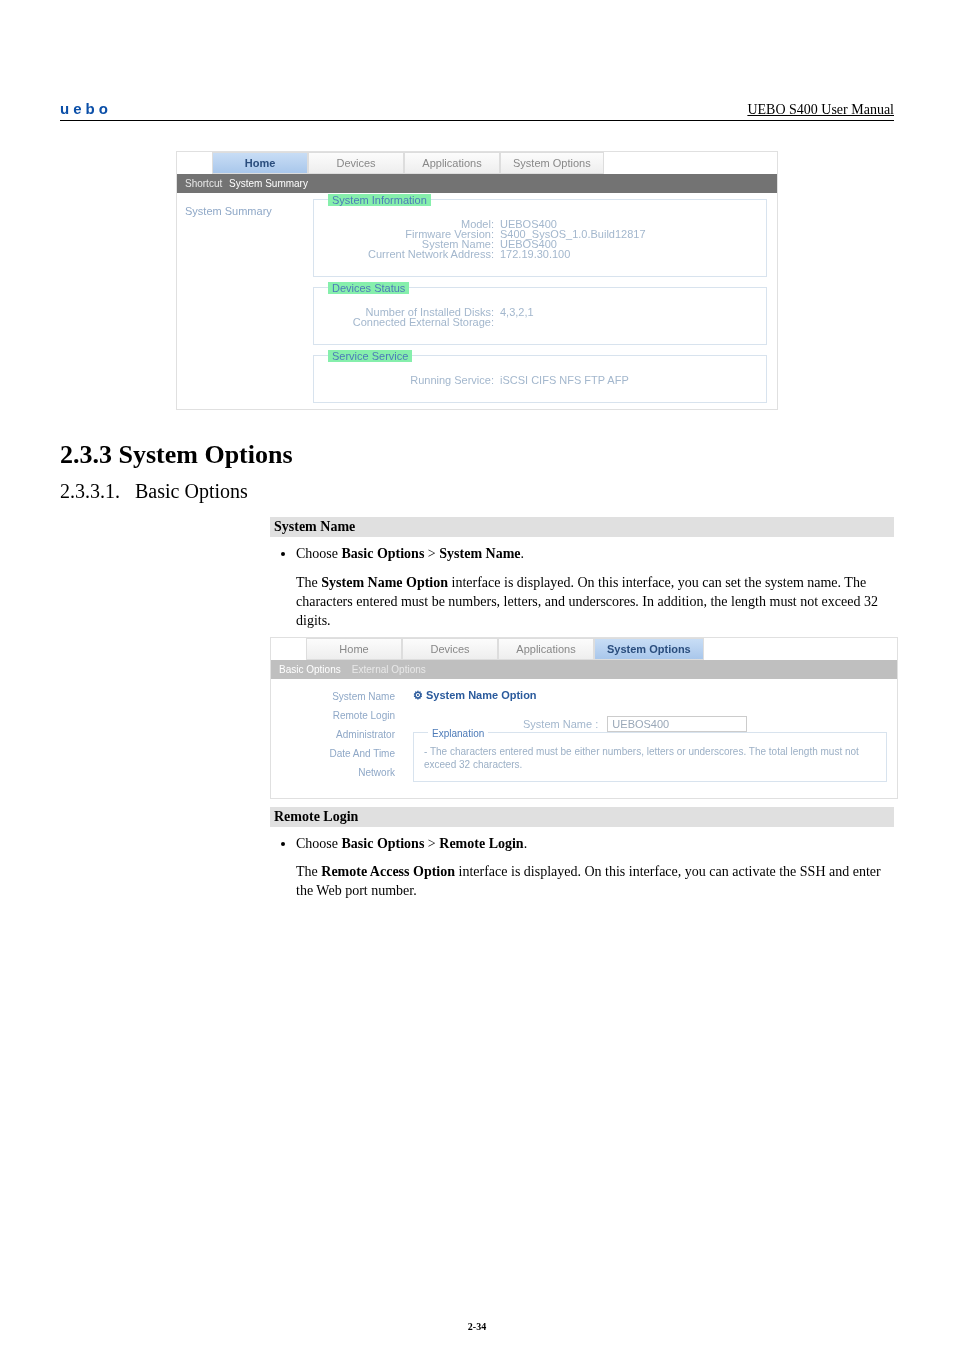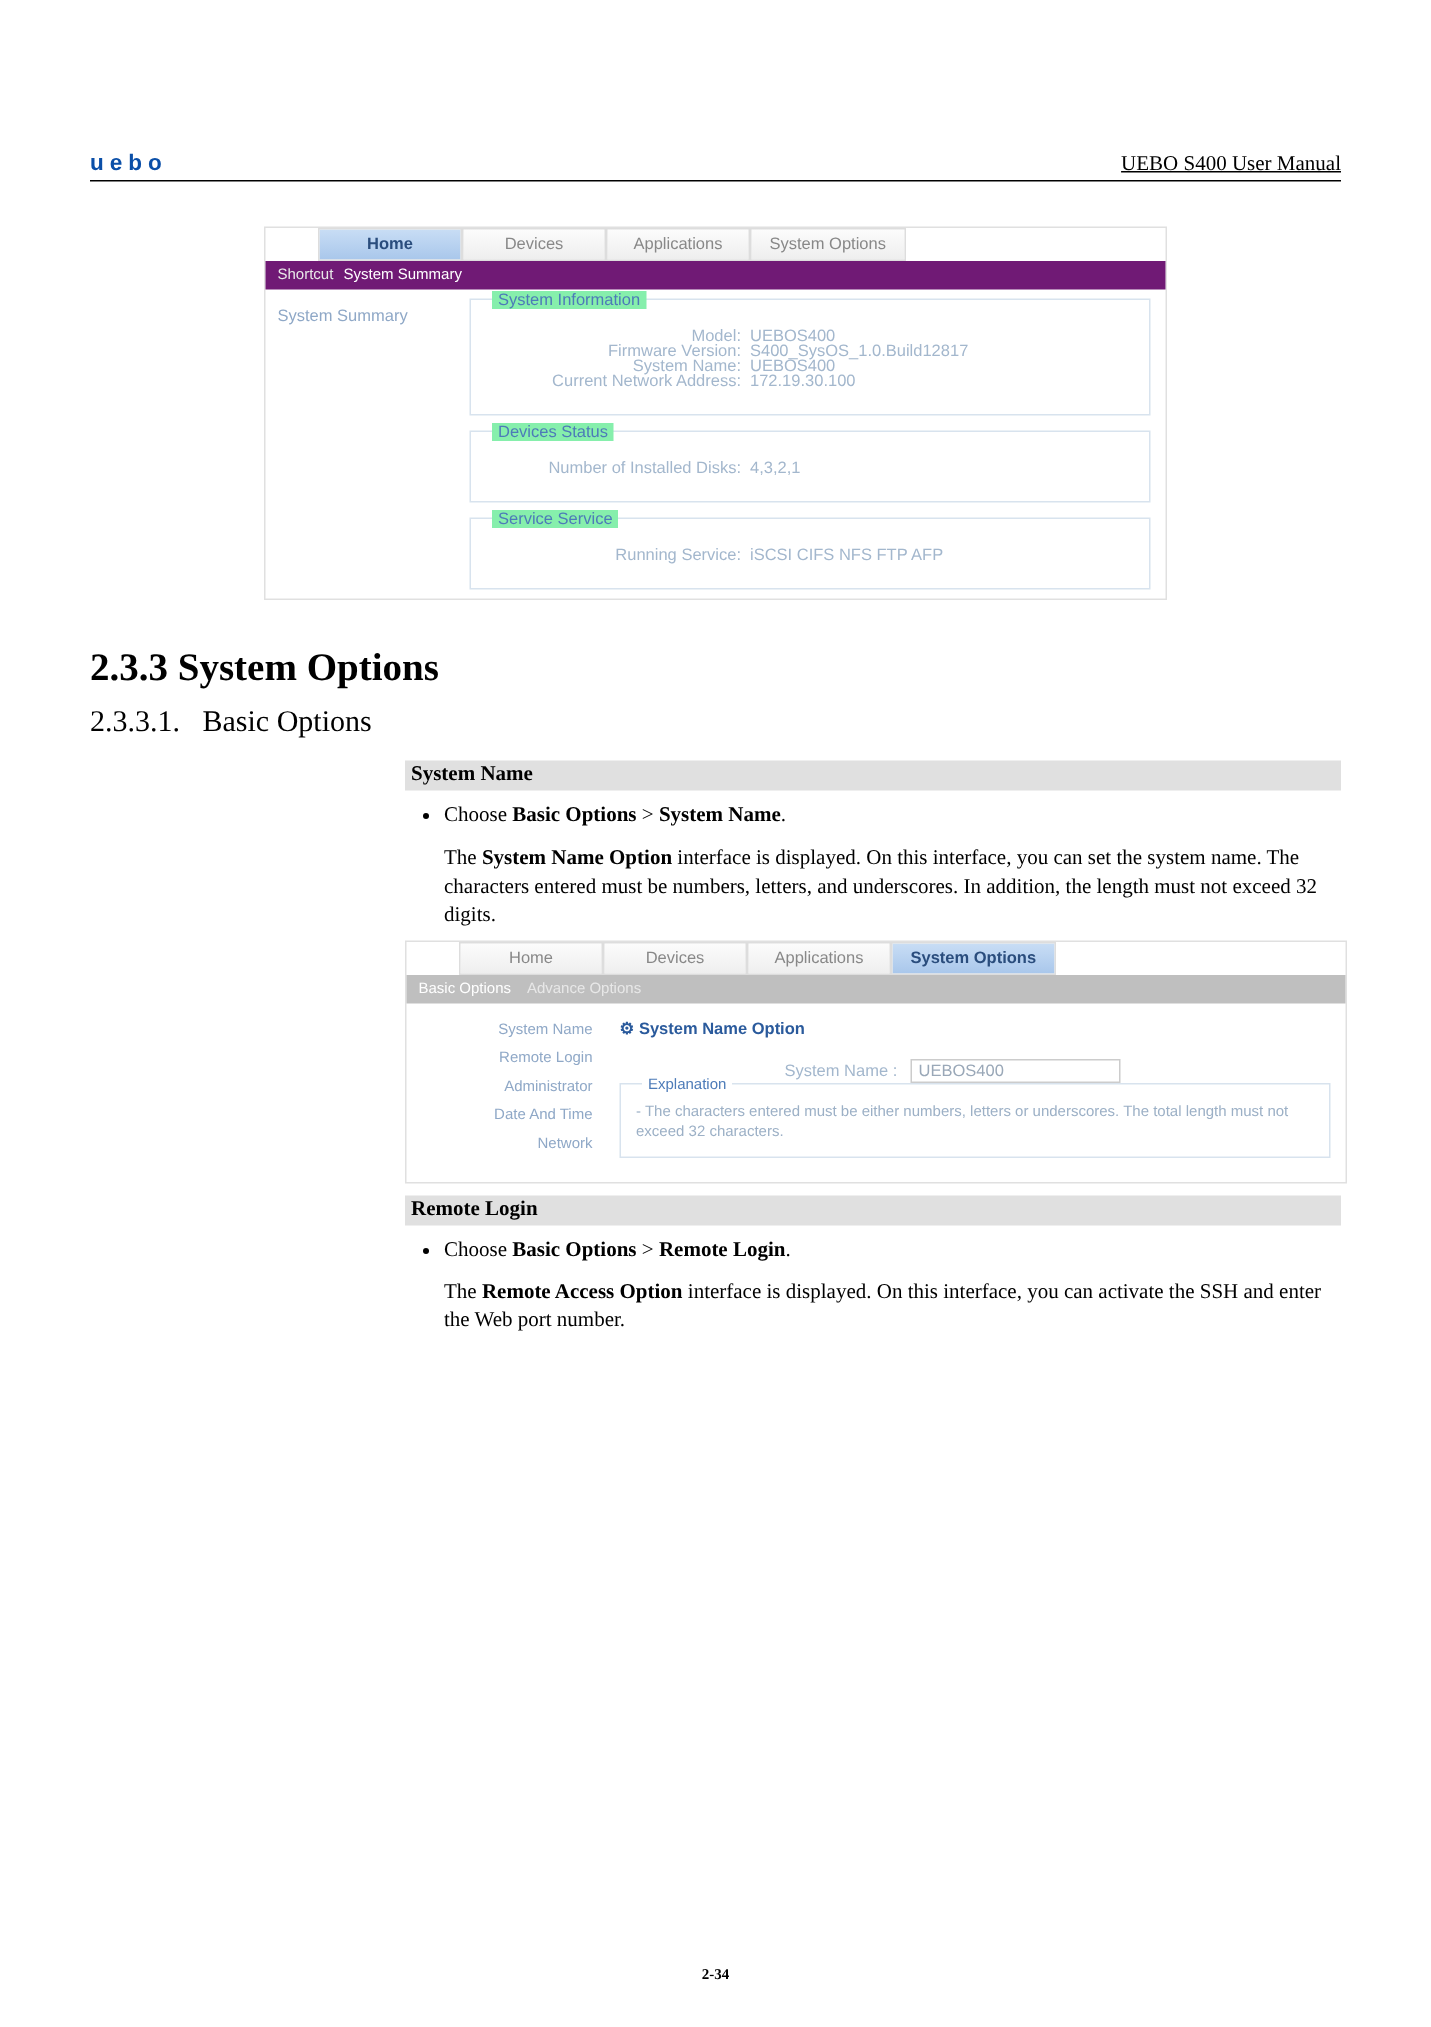--- a/index.html
+++ b/index.html
@@ -60,21 +60,21 @@
   }
   .ss-tab.active {
     background: linear-gradient(#c8ddf5,#a9c7eb);
     color: #2a4d7d;
     font-weight: bold;
   }
   .ss-gap {
     width: 35px;
   }
   .ss-subtabs {
-    background: #701a75;
+    background: #737373;
     padding: 4px 8px;
     color: #fff;
     font-size: 10px;
   }
   .ss-subtabs span.sub-active {
     color: #fff;
   }
   .ss-subtabs span.sub-prefix {
     color: #e8e8e8;
     margin-right: 4px;
@@ -289,20 +289,24 @@
           <div class="ss-row">
               <div class="ss-row-label">Current Network Address:</div>
               <div class="ss-row-value">172.19.30.100</div>
             </div>
         </div>
         <div class="ss-fieldset">
           <span class="ss-legend">Devices Status</span>
           <div class="ss-row">
               <div class="ss-row-label">Number of Installed Disks:</div>
               <div class="ss-row-value">4,3,2,1</div>
+            </div>
+          <div class="ss-row">
+              <div class="ss-row-label">Connected External Storage:</div>
+              <div class="ss-row-value"></div>
             </div>
         </div>
         <div class="ss-fieldset" style="margin-bottom:0">
           <span class="ss-legend">Service Service</span>
           <div class="ss-row">
               <div class="ss-row-label">Running Service:</div>
               <div class="ss-row-value">iSCSI CIFS NFS FTP AFP</div>
             </div>
         </div>
       </div>
@@ -329,21 +333,21 @@
       <div class="ss-tabs">
         <div class="ss-gap"></div>
         <div class="ss-tab">Home</div>
         <div class="ss-tab">Devices</div>
         <div class="ss-tab">Applications</div>
         <div class="ss-tab active">System Options</div>
       </div>
       <div class="ss2-subtabs">
         <span>Basic Options</span>
         &nbsp;&nbsp;
-        <span style="color:#e8e8e8">Advance Options</span>
+        <span style="color:#e8e8e8">External Options</span>
       </div>
       <div class="ss2-body">
         <div class="ss2-left">
           <div>System Name</div>
           <div>Remote Login</div>
           <div>Administrator</div>
           <div>Date And Time</div>
           <div>Network</div>
         </div>
         <div class="ss2-right">

